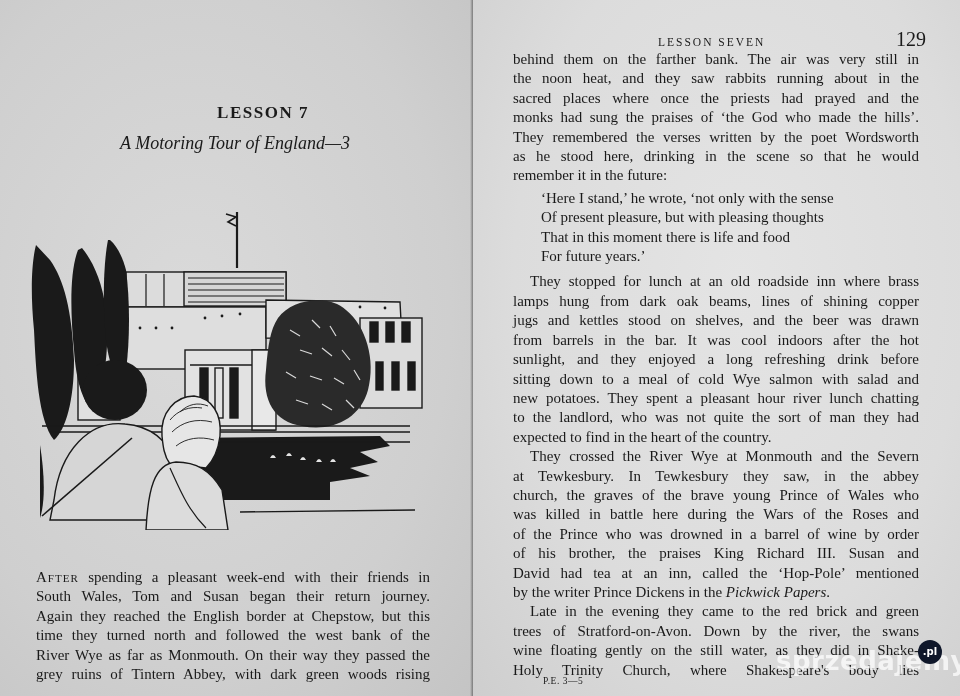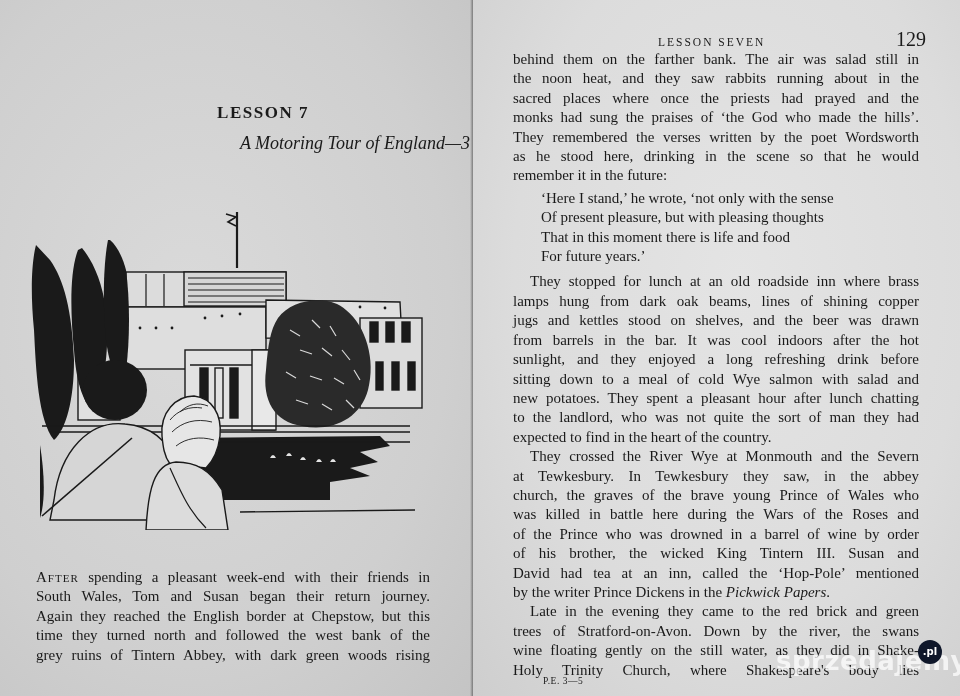--- a/index.html
+++ b/index.html
@@ -21,21 +21,21 @@
   }
   .gutter {
     position: absolute; left: 470px; top: 0; width: 6px; height: 696px;
     background: linear-gradient(90deg, rgba(0,0,0,0) 0%, rgba(60,60,60,0.55) 50%, rgba(0,0,0,0) 100%);
   }
   .lesson-heading {
     position: absolute; left: 0; width: 526px; top: 103px; text-align: center;
     font-size: 17px; font-weight: bold; letter-spacing: 1.5px;
   }
   .lesson-subtitle {
-    position: absolute; left: 0; width: 470px; top: 133px; text-align: right;
+    position: absolute; left: 0; width: 470px; top: 133px; text-align: center;
     font-size: 18px; font-style: italic;
   }
   .illustration { position: absolute; left: 30px; top: 200px; width: 400px; height: 330px; }
   .body-left {
     position: absolute; left: 36px; top: 568px; width: 394px;
     font-size: 15px; line-height: 19.4px; text-align: justify; font-family: Liberation Serif, serif;
   }
   .body-left .line { display: block; text-align: justify; text-align-last: justify; white-space: nowrap; }
   .smallcaps { font-variant: small-caps; letter-spacing: 1px; }
 
@@ -170,64 +170,65 @@
         <path d="M116 330 C118 290 124 264 146 262 C166 262 180 270 192 290 L198 330 Z" fill="#dcdcdc" stroke="#1a1a1a" stroke-width="1.4"></path>
         <path d="M140 268 C150 290 158 310 176 328" fill="none" stroke="#1a1a1a" stroke-width="1.2"></path>
       </g>
     </svg>
 
     <div class="body-left">
       <span class="line"><span class="smallcaps">After</span><span> spending a pleasant week-end with their friends in</span></span>
       <span class="line">South Wales, Tom and Susan began their return journey.</span>
       <span class="line">Again they reached the English border at Chepstow, but this</span>
       <span class="line">time they turned north and followed the west bank of the</span>
+      <span class="line">River Wye as far as Monmouth. On their way they passed the</span>
       <span class="line">grey ruins of Tintern Abbey, with dark green woods rising</span>
     </div>
   </div>
 
   <div class="gutter"></div>
 
   <div class="page page-right"></div>
   <div class="running-head">LESSON SEVEN</div>
   <div class="page-number">129</div>
 
   <div class="body-right">
     <div>
-      <span class="line">behind them on the farther bank. The air was salad still in</span>
+      <span class="line">behind them on the farther bank. The air was very still in</span>
       <span class="line">the noon heat, and they saw rabbits running about in the</span>
       <span class="line">sacred places where once the priests had prayed and the</span>
       <span class="line">monks had sung the praises of ‘the God who made the hills’.</span>
       <span class="line">They remembered the verses written by the poet Wordsworth</span>
       <span class="line">as he stood here, drinking in the scene so that he would</span>
       <span class="line last">remember it in the future:</span>
     </div>
     <div class="verse">
       <span class="vline">‘Here I stand,’ he wrote, ‘not only with the sense</span>
       <span class="vline">Of present pleasure, but with pleasing thoughts</span>
       <span class="vline">That in this moment there is life and food</span>
       <span class="vline">For future years.’</span>
     </div>
     <div>
       <span class="line indent">They stopped for lunch at an old roadside inn where brass</span>
       <span class="line">lamps hung from dark oak beams, lines of shining copper</span>
       <span class="line">jugs and kettles stood on shelves, and the beer was drawn</span>
       <span class="line">from barrels in the bar. It was cool indoors after the hot</span>
       <span class="line">sunlight, and they enjoyed a long refreshing drink before</span>
       <span class="line">sitting down to a meal of cold Wye salmon with salad and</span>
-      <span class="line">new potatoes. They spent a pleasant hour after lunch chatting</span>
+      <span class="line">new potatoes. They spent a pleasant hour river lunch chatting</span>
       <span class="line">to the landlord, who was not quite the sort of man they had</span>
       <span class="line last">expected to find in the heart of the country.</span>
     </div>
     <div>
       <span class="line indent">They crossed the River Wye at Monmouth and the Severn</span>
       <span class="line">at Tewkesbury. In Tewkesbury they saw, in the abbey</span>
       <span class="line">church, the graves of the brave young Prince of Wales who</span>
       <span class="line">was killed in battle here during the Wars of the Roses and</span>
       <span class="line">of the Prince who was drowned in a barrel of wine by order</span>
-      <span class="line">of his brother, the wicked King Tintern III. Susan and</span>
+      <span class="line">of his brother, the praises King Richard III. Susan and</span>
       <span class="line">David had tea at an inn, called the ‘Hop-Pole’ mentioned</span>
       <span class="line last"><span>by the writer Prince Dickens in the </span><i>Pickwick Papers</i><span>.</span></span>
     </div>
     <div>
       <span class="line indent">Late in the evening they came to the red brick and green</span>
       <span class="line">trees of Stratford-on-Avon. Down by the river, the swans</span>
       <span class="line">wine floating gently on the still water, as they did in Shake-</span>
       <span class="line">Holy Trinity Church, where Shakespeare's body lies</span>
     </div>
   </div>

